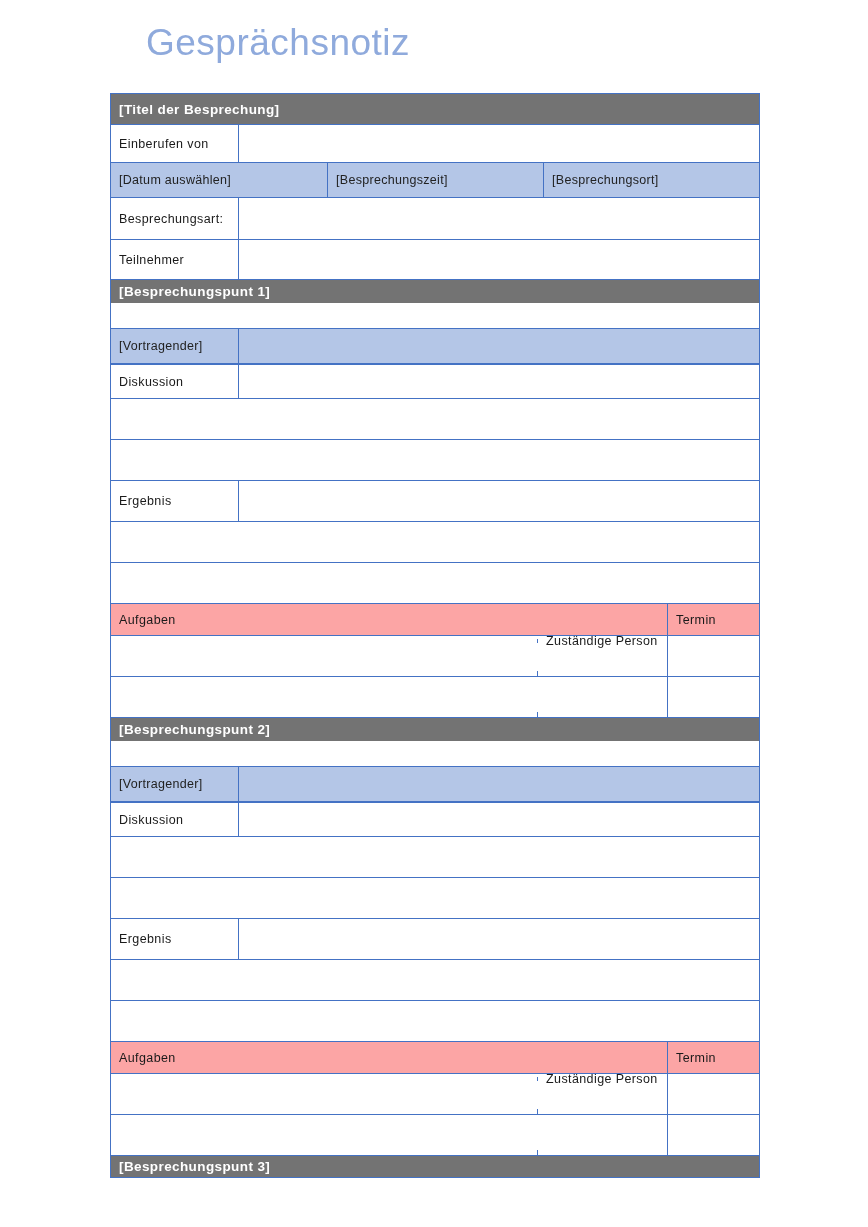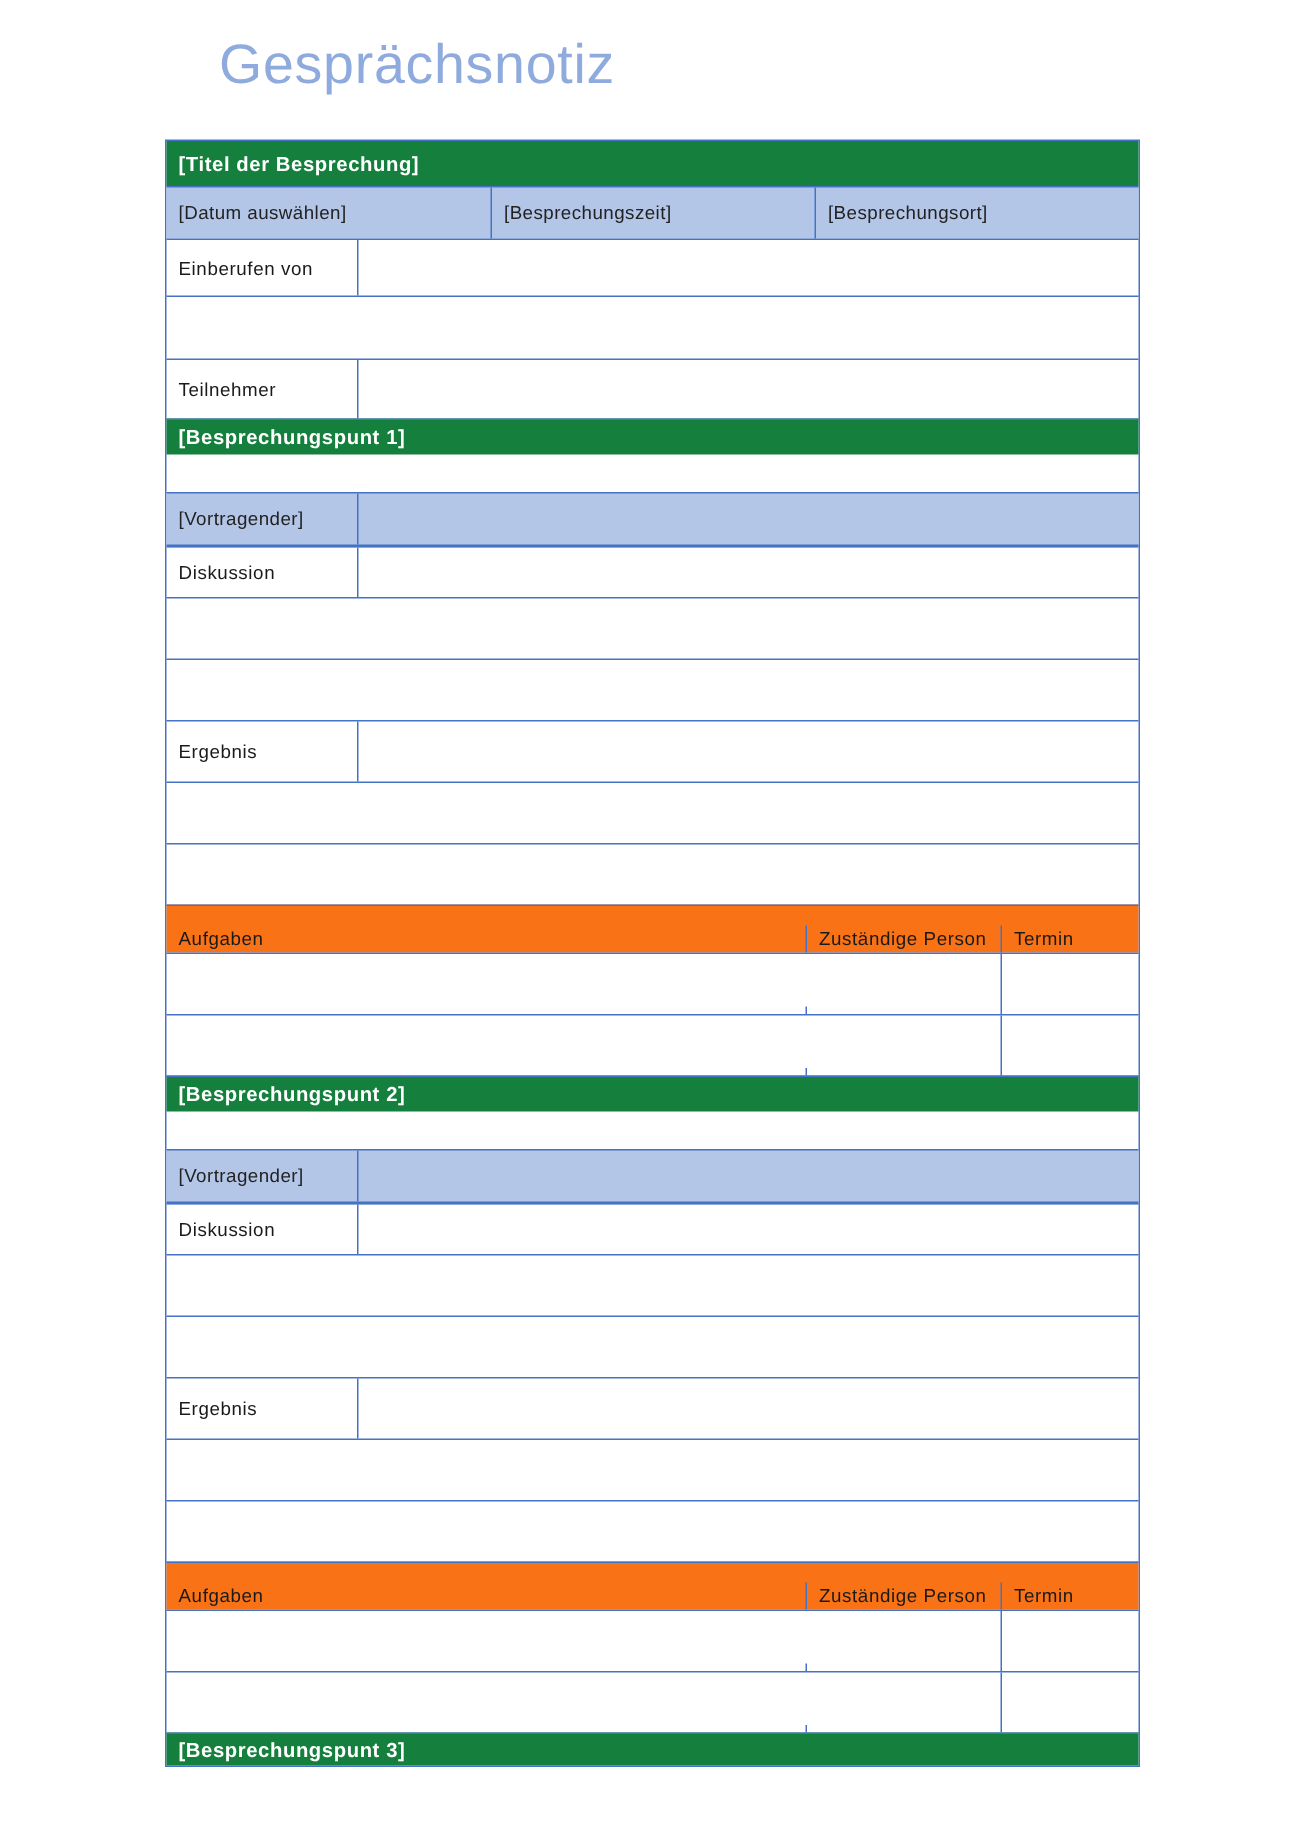--- a/index.html
+++ b/index.html
@@ -44,23 +44,23 @@
 
   
   .w-label { width: 127px; flex: 0 0 127px; }
   .w-rest  { flex: 1 1 auto; }
   .w-third { width: 33.3333%; flex: 0 0 33.3333%; }
   .w-task  { width: 426px; flex: 0 0 426px; }
   .w-person{ width: 130px; flex: 0 0 130px; margin-top: 35px; }
   .w-due   { flex: 1 1 auto; }
 
   
-  .bg-header { background: #15803d; }
+  .bg-header { background: #737373; }
   .bg-light  { background: #b4c6e7; }
-  .bg-pale   { background: #f97316; align-items: flex-end; }
+  .bg-pale   { background: #fca5a5; }
 
   .section-header {
     color: #ffffff;
     font-weight: bold;
     font-size: 13.5px;
     letter-spacing: 0.4px;
     align-items: center;
     display: flex;
     padding: 2px 8px;
   }
@@ -74,32 +74,33 @@
 <body>
 
 <div class="page">
 
   <div class="doc-title">Gesprächsnotiz</div>
 
   <div class="doc-table">
 
     <div class="row h30 bg-header section-header">[Titel der Besprechung]</div>
 
+    <div class="row h38">
+      <div class="cell w-label label-text">Einberufen von</div>
+      <div class="cell w-rest"></div>
+    </div>
+
     <div class="row h35 bg-light">
       <div class="cell w-third placeholder-text">[Datum auswählen]</div>
       <div class="cell w-third placeholder-text">[Besprechungszeit]</div>
       <div class="cell w-third placeholder-text">[Besprechungsort]</div>
     </div>
 
-    <div class="row h38">
-      <div class="cell w-label label-text">Einberufen von</div>
-      <div class="cell w-rest"></div>
-    </div>
-
     <div class="row h42">
+      <div class="cell w-label label-text">Besprechungsart:</div>
       <div class="cell w-rest"></div>
     </div>
 
     <div class="row h40">
       <div class="cell w-label label-text">Teilnehmer</div>
       <div class="cell w-rest"></div>
     </div>
 
     <div class="row h24 bg-header section-header">[Besprechungspunt 1]</div>
 

